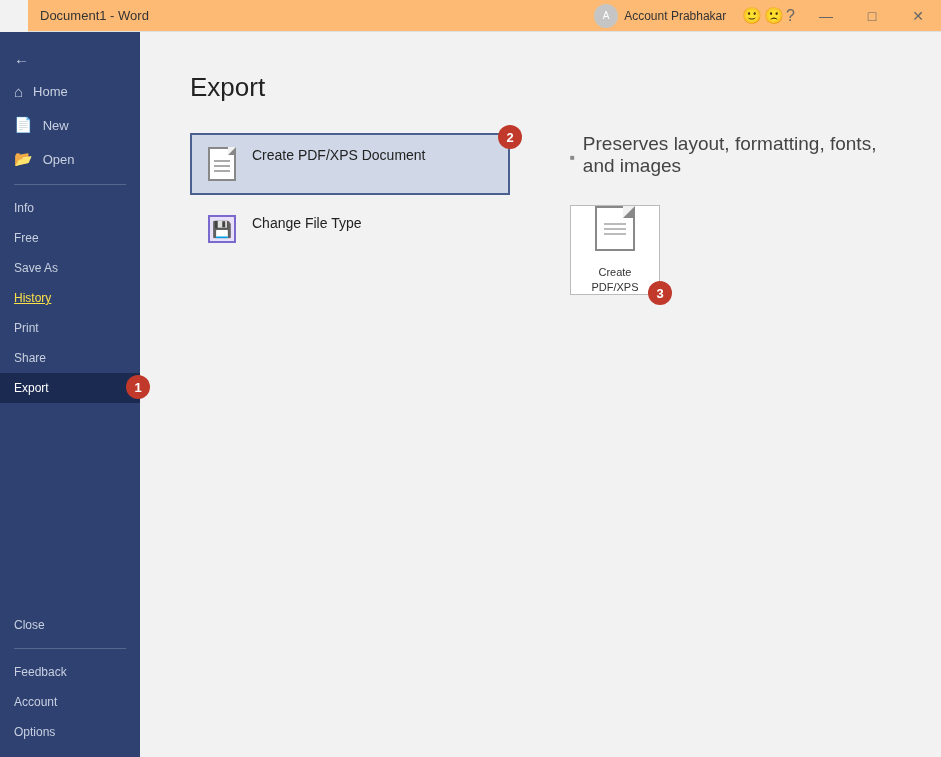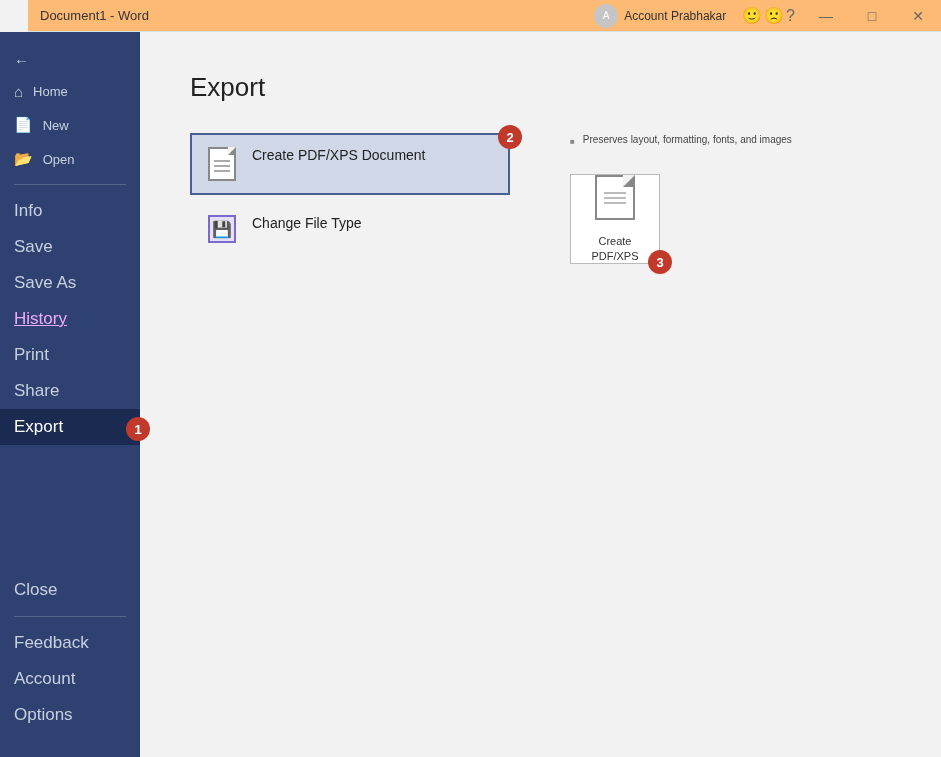--- a/index.html
+++ b/index.html
@@ -46,25 +46,25 @@
       flex-direction: column;
       flex-shrink: 0;
     }
     .sidebar-top { padding: 10px 0 0 0; }
     .sidebar-nav-item {
       display: flex; align-items: center; gap: 10px; padding: 8px 14px; cursor: pointer; color: #c8d0e0; font-size: 13px; position: relative;
     }
     .sidebar-nav-item .nav-icon { font-size: 15px; }
     .sidebar-divider { height: 1px; background: rgba(255,255,255,0.2); margin: 8px 14px; }
     .sidebar-text-item {
-      padding: 8px 14px; cursor: pointer; color: #c8d0e0; font-size: 17px;
+      padding: 8px 14px; cursor: pointer; color: #c8d0e0; font-size: 12px;
     }
     .sidebar-text-item.active { background: #1a2a50; color: #fff; font-weight: 500; }
-    .sidebar-text-item.disabled { color: #f0abfc; cursor: default; text-decoration: underline; }
-    .sidebar-bottom { margin-top: auto; padding-bottom: 24px; }
+    .sidebar-text-item.disabled { color: #fde047; cursor: default; text-decoration: underline; }
+    .sidebar-bottom { margin-top: auto; padding-bottom: 10px; }
     .sidebar-bottom-divider { height: 1px; background: rgba(255,255,255,0.2); margin: 8px 14px; }
 
     
     .badge {
       position: absolute;
       width: 24px; height: 24px; border-radius: 50%; background: #c0392b; color: #fff;
       display: flex; align-items: center; justify-content: center; font-size: 13px; font-weight: bold;
       z-index: 10;
     }
 
@@ -85,21 +85,21 @@
       display: flex; gap: 16px; padding: 12px 16px;
       background: transparent; cursor: pointer; border: 2px solid transparent;
     }
     .export-option.selected { background: #d0d8e8; border: 2px solid #4a6090; }
     .export-option .option-label { font-size: 14px; color: #222; }
 
     
     .right-panel { flex: 1; padding-left: 60px; padding-top: 0; }
     .right-panel-title { font-size: 20px; color: #2e6da4; font-weight: 400; margin-bottom: 18px; }
     .bullet-list { list-style: none; margin-bottom: 28px; }
-    .bullet-list li { display: flex; align-items: center; gap: 8px; font-size: 10px; color: #444; margin-bottom: 8px; }
+    .bullet-list li { display: flex; align-items: center; gap: 8px; font-size: 19px; color: #444; margin-bottom: 8px; }
     .bullet-list li::before { content: '■'; color: #888; font-size: 8px; margin-top: 4px; flex-shrink: 0; }
 
     
     .create-pdf-btn {
       width: 90px; height: 90px; border: 1px solid #bbb; background: #fff;
       display: flex; flex-direction: column; align-items: center; justify-content: center;
       cursor: pointer; gap: 14px; position: relative;
     }
     .create-pdf-btn .pdf-label { font-size: 11px; color: #333; text-align: center; line-height: 1.3; }
 
@@ -181,21 +181,21 @@
       </div>
 
       <div class="sidebar-nav-item">
         <span class="nav-icon">📂</span>
         <span>Open</span>
       </div>
 
       <div class="sidebar-divider"></div>
 
       <div class="sidebar-text-item">Info</div>
-      <div class="sidebar-text-item">Save</div>
+      <div class="sidebar-text-item">Free</div>
       <div class="sidebar-text-item">Save As</div>
       <div class="sidebar-text-item disabled">History</div>
       <div class="sidebar-text-item">Print</div>
       <div class="sidebar-text-item">Share</div>
 
       <div style="position:relative; display:block;">
         <div class="sidebar-text-item active">Export</div>
         <div class="badge" style="bottom: 4px; right: -10px; width:24px; height:24px; font-size:13px;">1</div>
       </div>
     </div>

